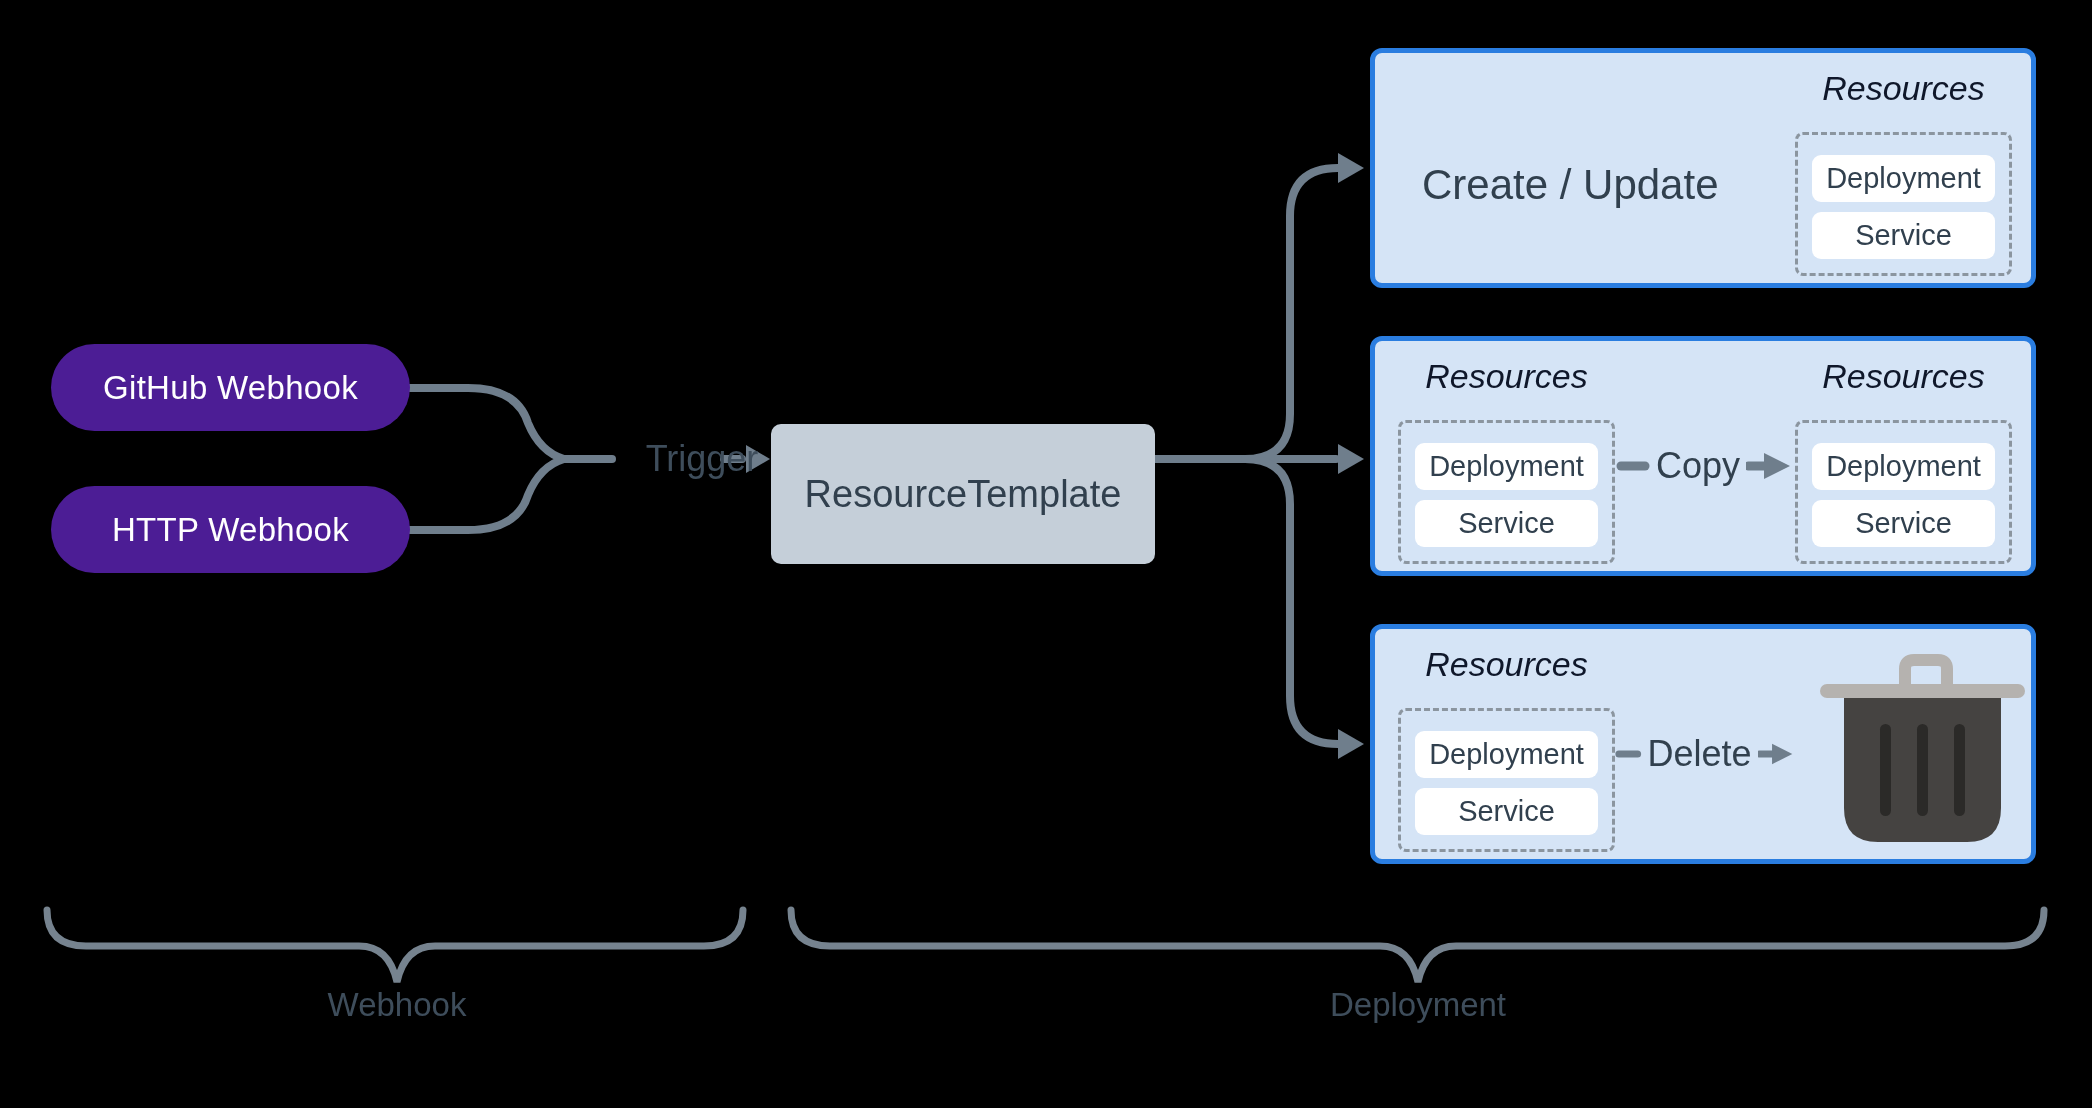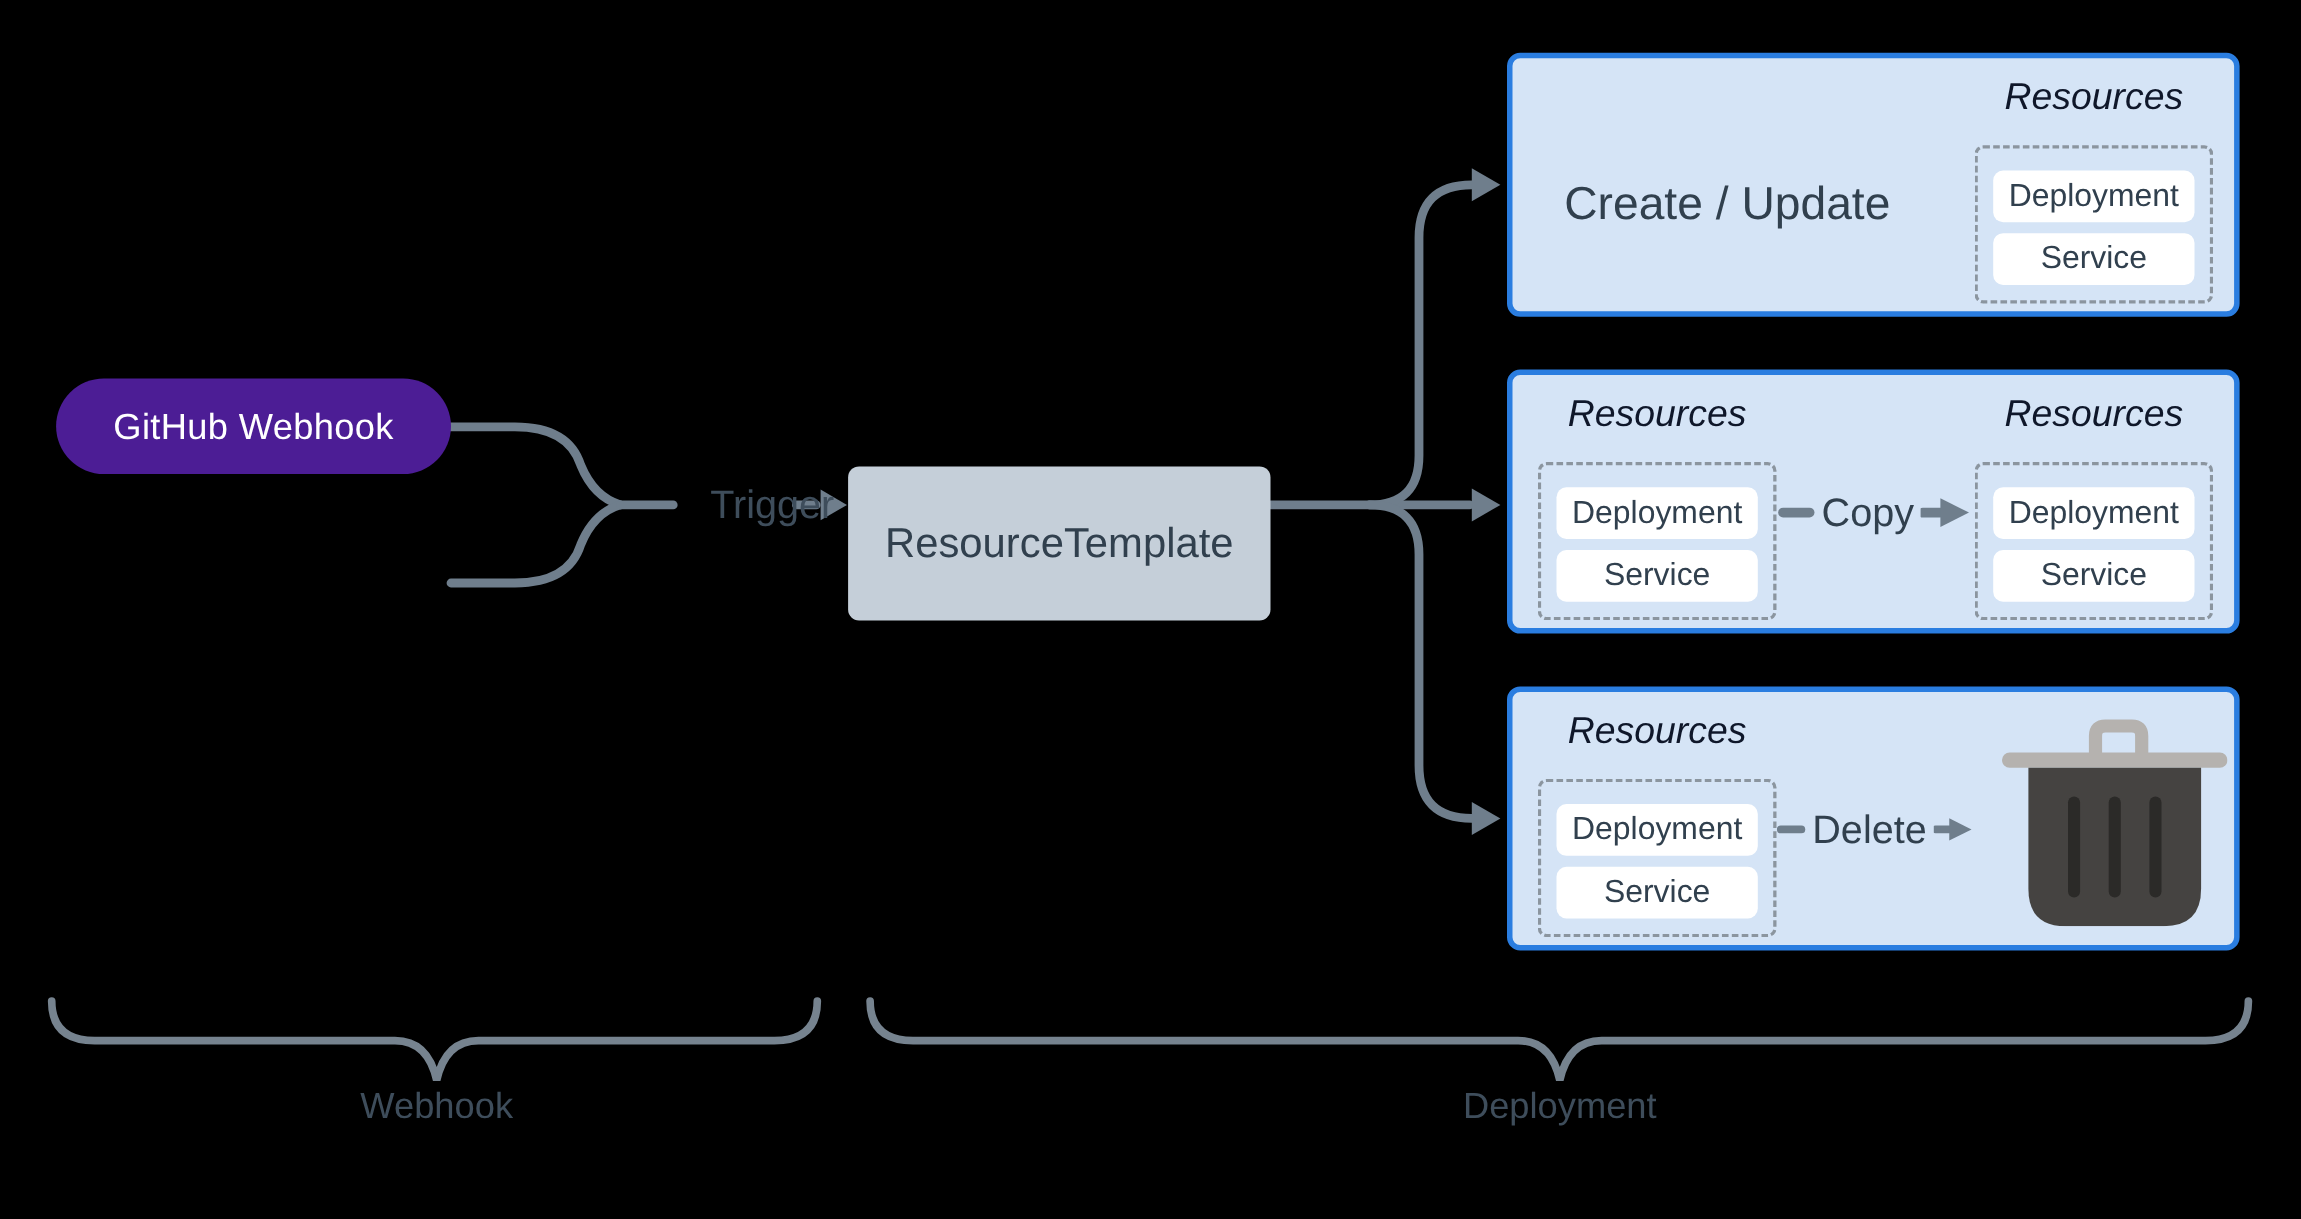--- a/index.html
+++ b/index.html
@@ -110,20 +110,23 @@
     </g>
     <g stroke="#76838f" stroke-width="7" fill="none" stroke-linecap="round">
       <path d="M 47 910 Q 47 946 86 946 L 359 946 Q 389 946 397 982 Q 405 946 435 946 L 704 946 Q 743 946 743 910"></path>
       <path d="M 791 910 Q 791 946 830 946 L 1380 946 Q 1410 946 1418 982 Q 1426 946 1456 946 L 2005 946 Q 2044 946 2044 910"></path>
     </g>
   </svg>
 
   <div class="pill github">
     <span>GitHub Webhook</span>
   </div>
+  <div class="pill http">
+    <span>HTTP Webhook</span>
+  </div>
 
   <div class="trigger-label">Trigger</div>
 
   <div class="template-box">
     <span>ResourceTemplate</span>
   </div>
 
   <div class="action-box create">
     <div class="create-title">Create / Update</div>
     <div class="res-group right">

